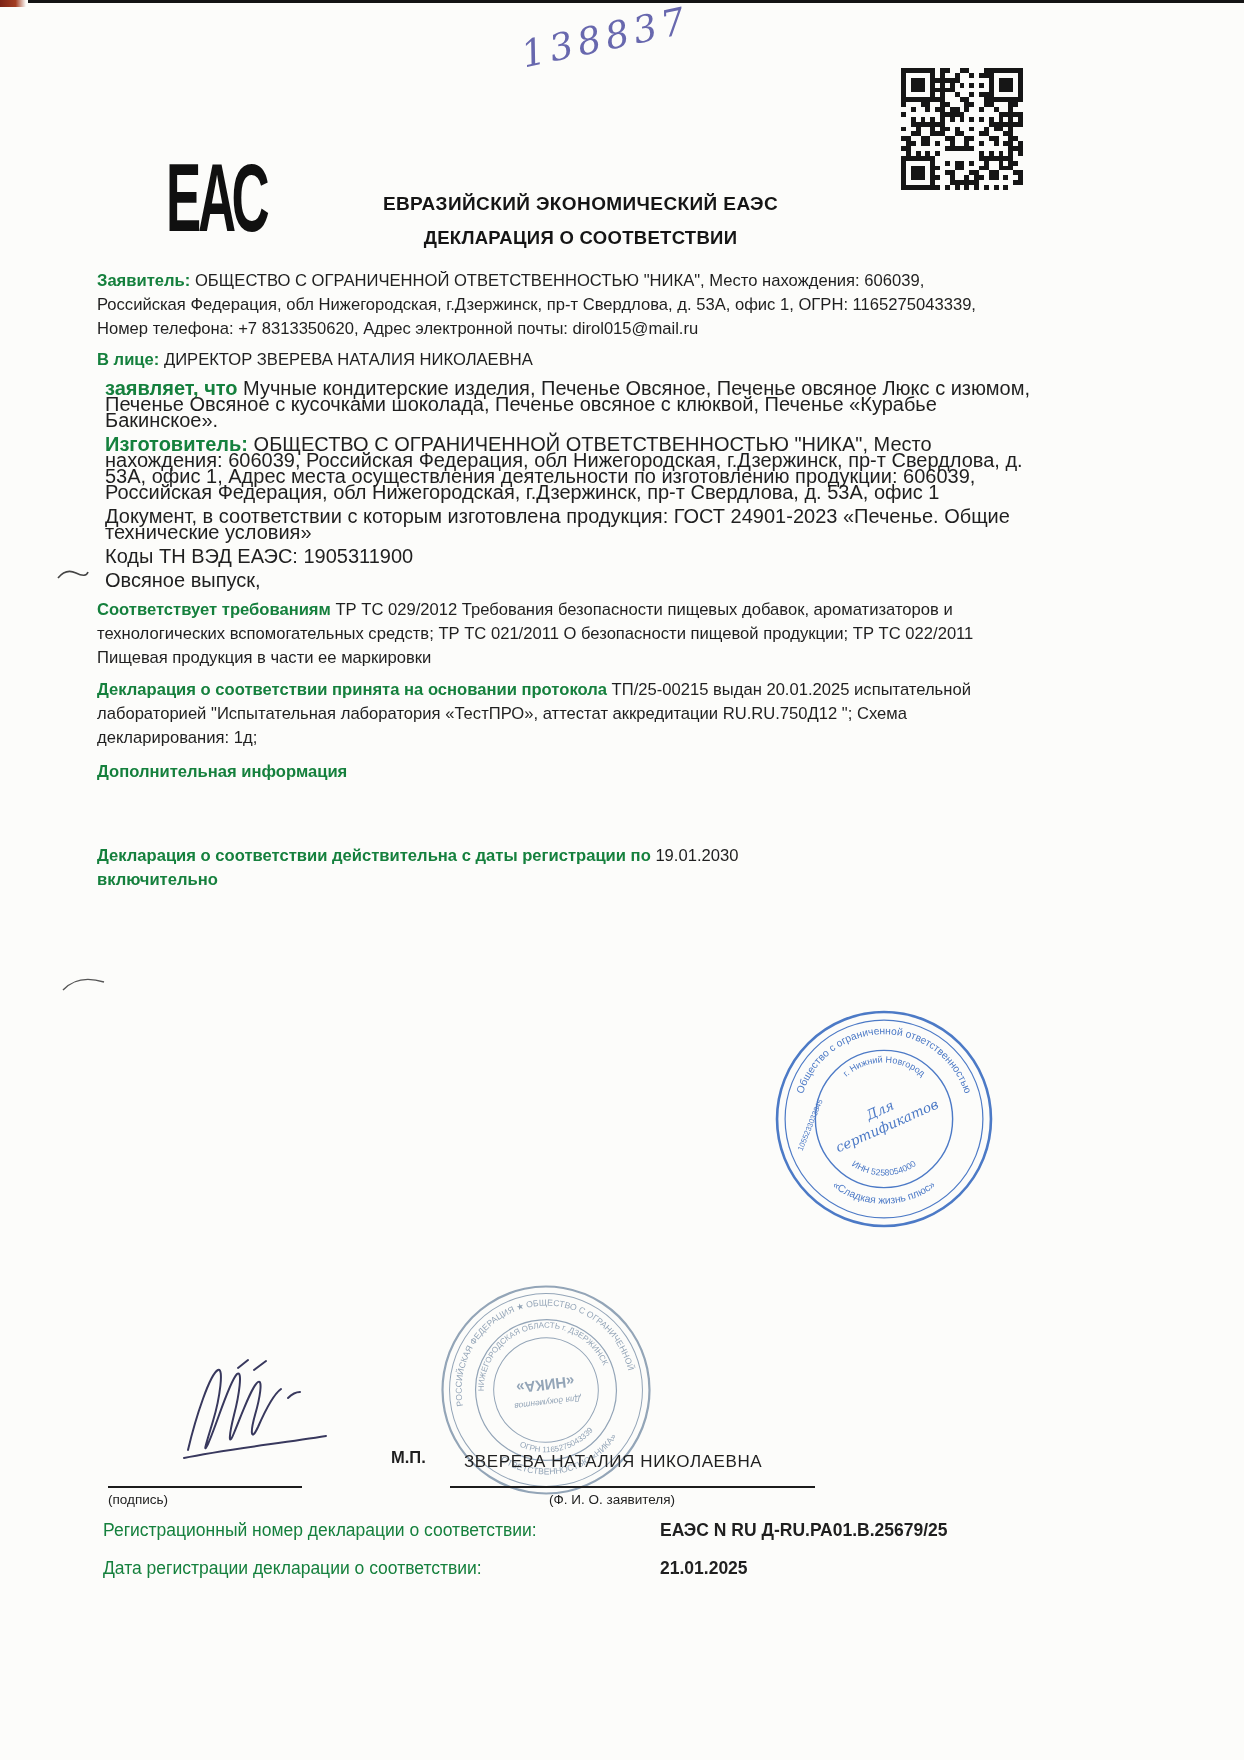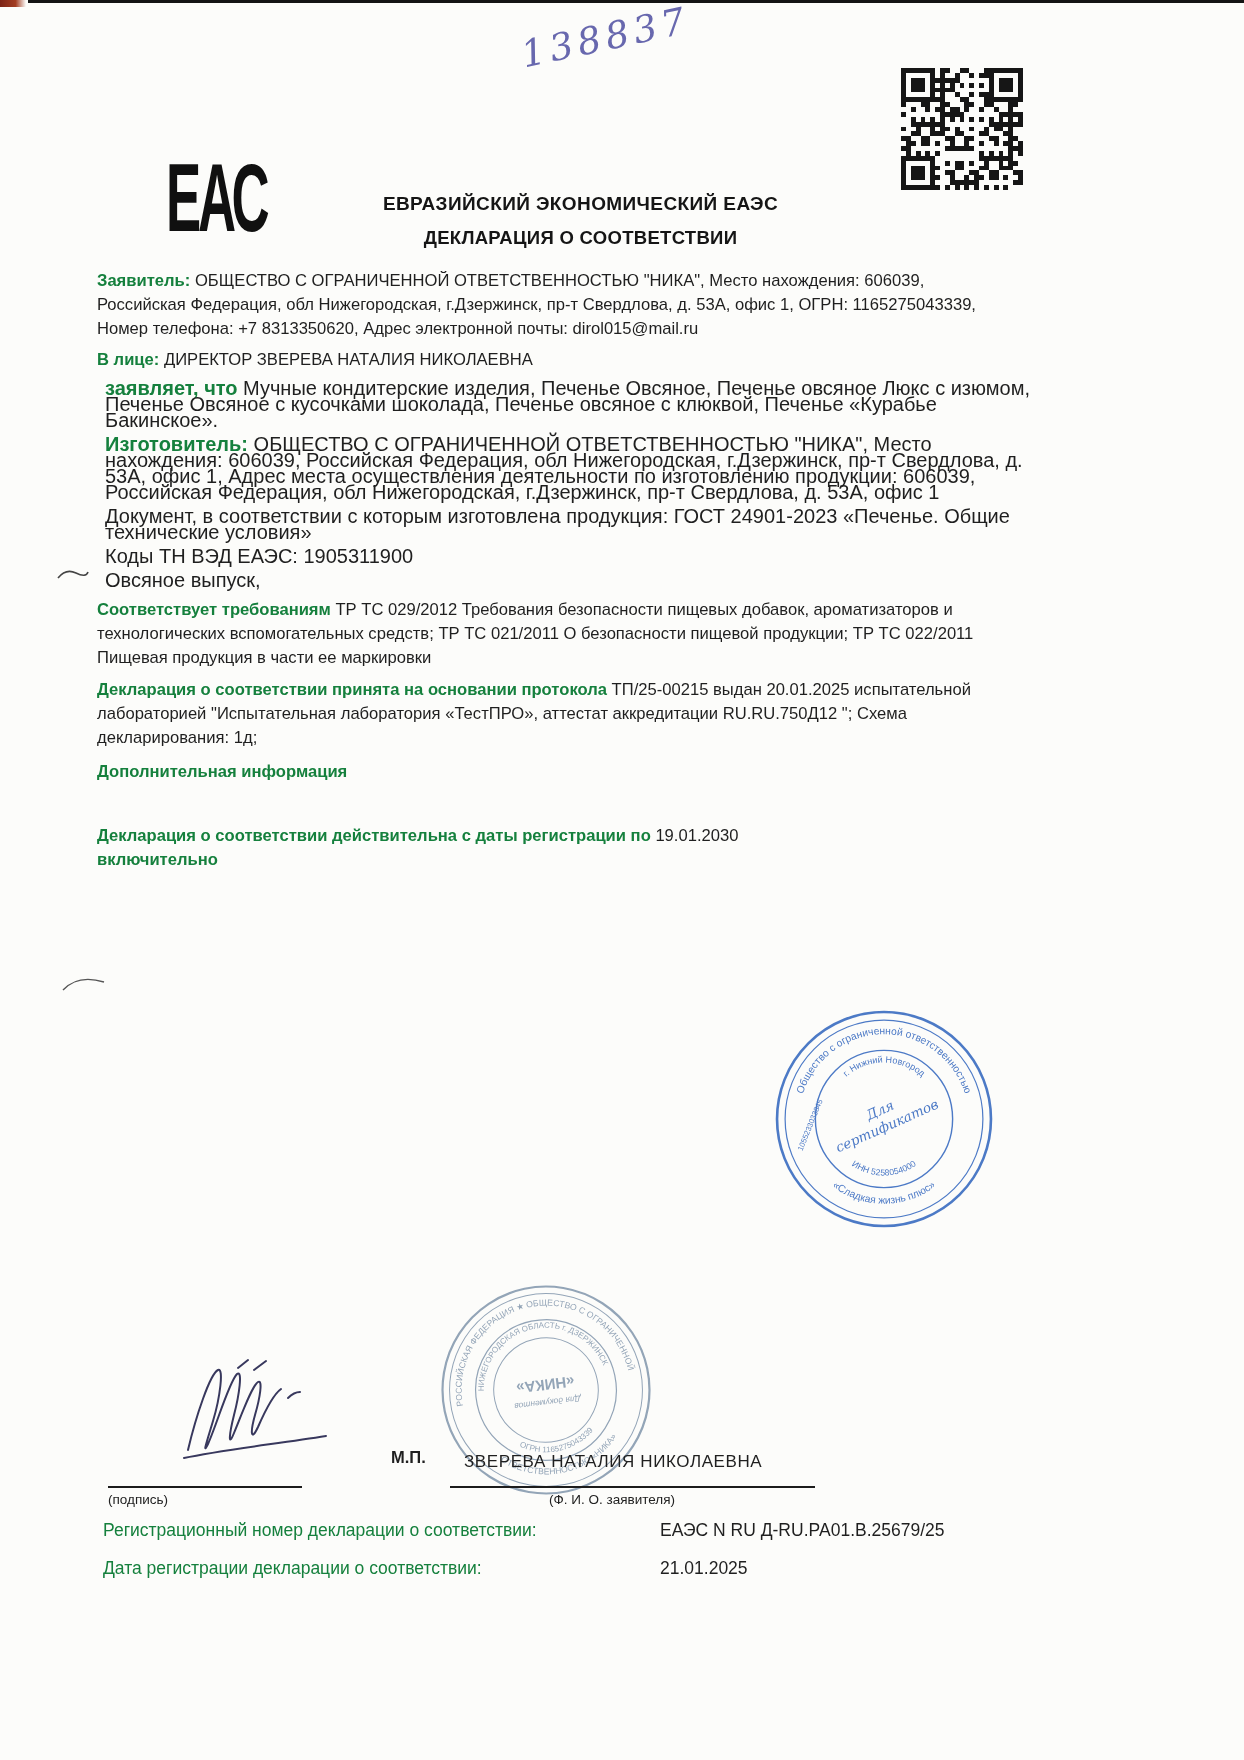--- a/index.html
+++ b/index.html
@@ -17,42 +17,42 @@
   .qr i.m{background:#161616}
   .eac{position:absolute;left:166px;top:156px;font-weight:bold;font-size:96px;line-height:84px;
         letter-spacing:-6px;transform:scaleX(.55);transform-origin:left top;color:#101010}
   .title{position:absolute;left:98px;width:965px;text-align:center;font-weight:bold;color:#151515;margin:0}
   .title1{top:193px;font-size:19px;letter-spacing:.4px}
   .title2{top:227px;font-size:18.5px;letter-spacing:.3px}
   .content{position:absolute;left:97px;top:269px;width:916px}
   .para{font-size:16.6px;line-height:24px;margin:0 0 7px}
   .small{font-size:20px;line-height:16px;width:930px;margin:8px}
   .mb8{margin-bottom:8px}.mb10{margin-bottom:10px}
-  .validity{margin-top:40px}
+  .validity{margin-top:60px}
   b{color:#15803d}
   .artifact{position:absolute}
   .a1{left:56px;top:566px;width:34px;height:16px}
   .a2{left:60px;top:972px;width:48px;height:22px}
   .stamp{position:absolute}
   .stamp-right{left:773px;top:1008px;width:222px;height:222px;opacity:.92}
   .stamp-bottom{left:438px;top:1282px;width:216px;height:216px;opacity:.82;transform:rotate(-12deg)}
   .signature{position:absolute;left:176px;top:1358px;width:165px;height:115px}
   .mp{position:absolute;left:391px;top:1448px;font-weight:bold;font-size:16.5px}
   .fio-name{position:absolute;left:464px;top:1452px;font-size:17px;letter-spacing:.6px}
   .uline{position:absolute;height:2px;background:#1c1c1c}
   .line-sign{left:108px;top:1486px;width:194px}
   .line-fio{left:450px;top:1486px;width:365px}
   .cap{position:absolute;font-size:13.5px;text-align:left;color:#222}
   .cap-sign{left:108px;top:1492px;width:194px}
   .cap-fio{left:549px;top:1492px;width:240px}
   .frow{position:absolute;left:103px;width:1100px;font-size:17.5px}
   .row-reg{top:1520px}
   .row-date{top:1558px}
   .frow b{font-weight:normal}
-  .frow .val{position:absolute;left:557px;top:0;font-weight:normal}
+  .frow .val{position:absolute;left:557px;top:0;font-weight:bold}
 </style>
 </head>
 <body>
 
 <div class="page">
 
   <div class="top-edge"></div>
   <div class="corner-red"></div>
 
   <div class="handwritten">138837</div>

